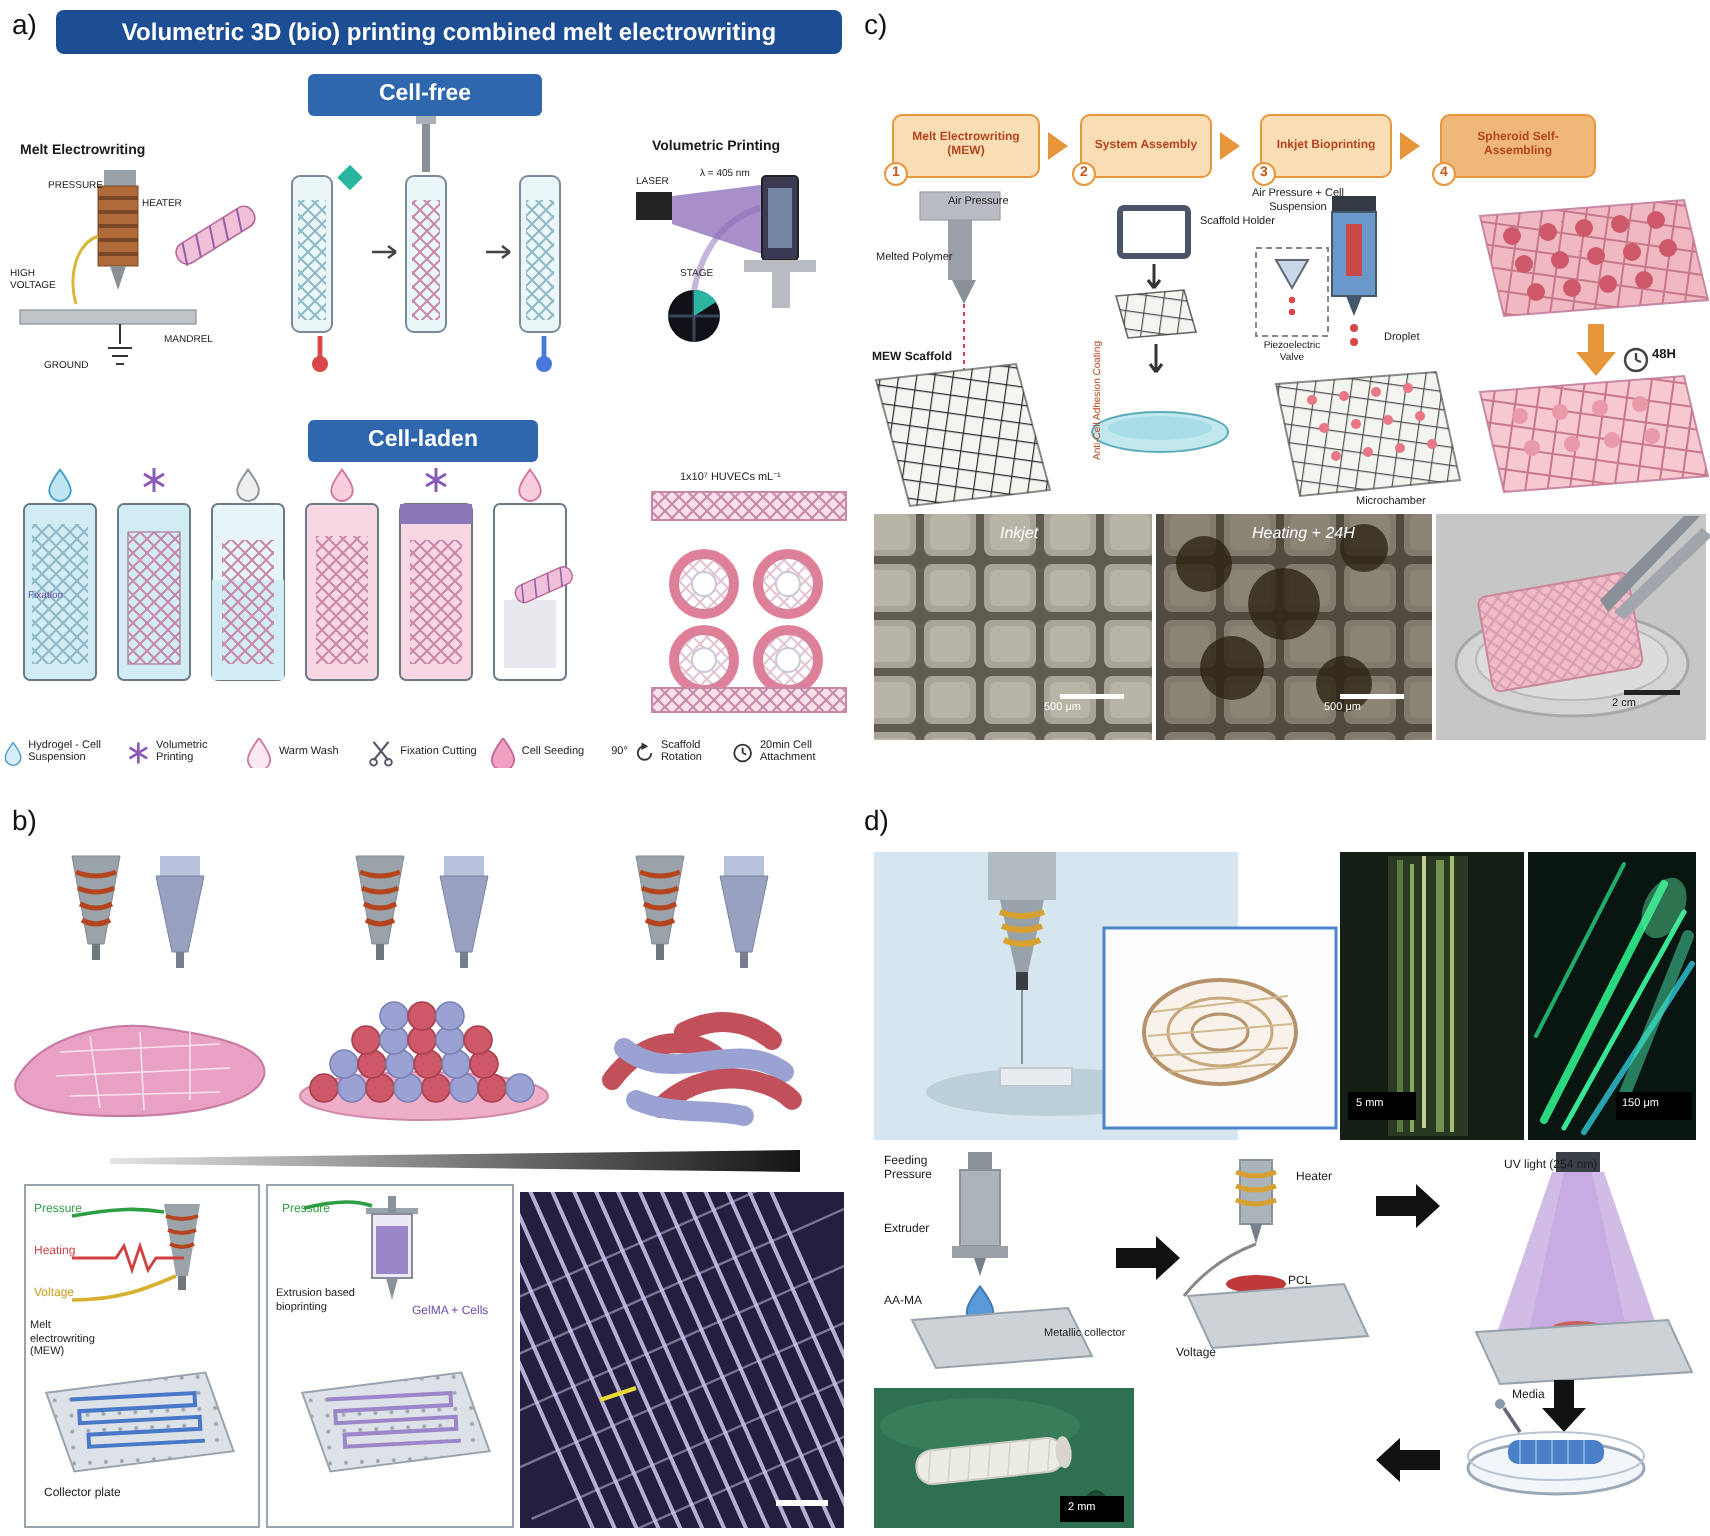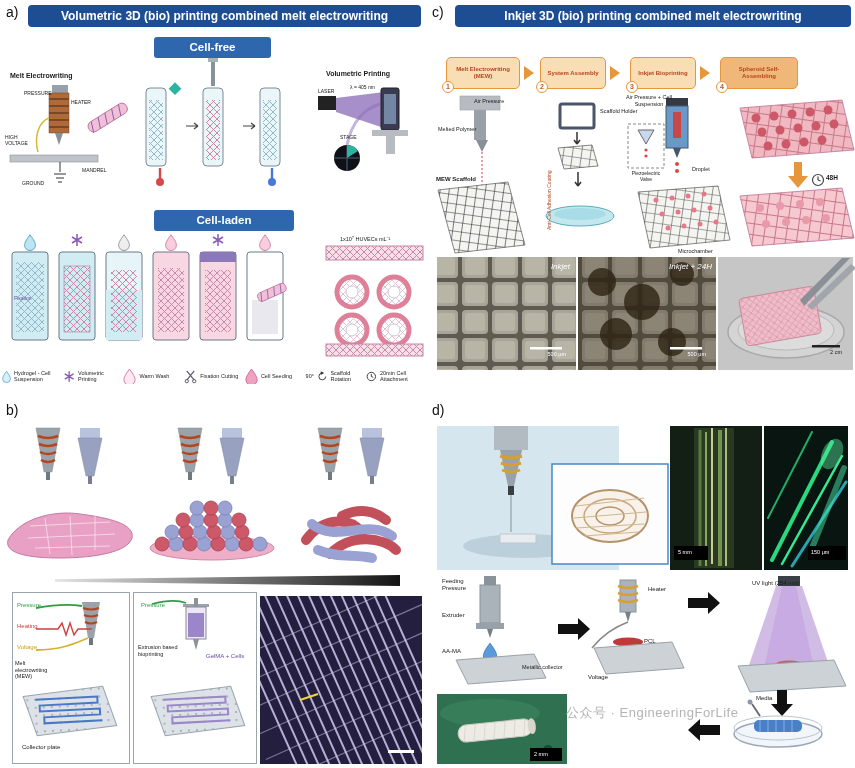--- a/index.html
+++ b/index.html
@@ -9,21 +9,21 @@
   .panel > * { position:absolute; }
   .plabel { font-size:14px; color:#111; z-index:4; }
   .hdr { background:#1d4e93; color:#fff; border-radius:4px; font-size:12px; font-weight:700;
          text-align:center; height:22px; line-height:22px; z-index:3; }
   .pill { background:#2e67ae; color:#fff; border-radius:3px; font-size:11.5px; font-weight:700;
           text-align:center; height:21px; line-height:21px; z-index:3; }
   .art { left:0; top:0; z-index:1; }
   .lbl { font-size:6px; color:#1a1a1a; z-index:2; line-height:1.2; }
   .s5{font-size:5px} .s55{font-size:5.5px} .s6{font-size:6px} .s65{font-size:6.5px}
   .s7{font-size:7px} .s8{font-size:8px}
-  .bold{font-weight:700} .ctr{text-align:center} .rt{text-align:right}
+  .bold{font-weight:700} .ctr{text-align:center} .rt{}
   .wht{color:#fff} .ital{font-style:italic}
   .green{color:#2e9e44} .red{color:#d04040} .yellow{color:#c8a018}
   .purple{color:#6a4aa8} .brick{color:#b5451f}
   .legend { display:flex; gap:2px; align-items:center; z-index:2; }
   .leg-item { flex:1; display:flex; align-items:center; gap:3px; }
   .leg-item span { font-size:5.5px; line-height:1.1; color:#222; }
   .leg-item .ang { font-size:5.5px; color:#222; }
   .step { background:#f9ddb4; border:1.5px solid #e8963c; border-radius:5px; z-index:2;
           display:flex; align-items:center; justify-content:center; padding:2px; }
   .step.last { background:#f0b878; }
@@ -152,21 +152,21 @@
   <div class="lbl s7 bold" style="left:10px;top:72px">Melt Electrowriting</div>
   <div class="lbl s5" style="left:24px;top:90px">PRESSURE</div>
   <div class="lbl s5" style="left:71px;top:99px">HEATER</div>
   <div class="lbl s5" style="left:5px;top:134px;width:26px">HIGH VOLTAGE</div>
   <div class="lbl s5" style="left:82px;top:167px">MANDREL</div>
   <div class="lbl s5" style="left:22px;top:180px">GROUND</div>
   <div class="lbl s7 bold" style="left:326px;top:70px">Volumetric Printing</div>
   <div class="lbl s5" style="left:350px;top:84px">λ = 405 nm</div>
   <div class="lbl s5" style="left:318px;top:88px">LASER</div>
   <div class="lbl s5" style="left:340px;top:134px">STAGE</div>
-  <div class="pill" style="left:154px;top:210px;width:140px">Cell-laden</div>
+  <div class="pill" style="left:154px;top:210px;width:115px">Cell-laden</div>
   <div class="lbl s55" style="left:340px;top:236px">1x10⁷ HUVECs mL⁻¹</div>
   <div class="lbl s5 purple" style="left:14px;top:295px">Fixation</div>
   <div class="legend" style="left:2px;top:357px;width:423px;height:38px">
     <div class="leg-item">
       <svg width="13" height="15" viewBox="-7 -8 14 16">
             <use href="#drop" fill="#d8eef8" stroke="#3a98c8" stroke-width="1"></use>
           </svg>
       <span>Hydrogel - Cell Suspension</span>
     </div>
     <div class="leg-item">
@@ -327,21 +327,20 @@
         <rect x="312" y="292" width="76" height="48" rx="4" fill="url(#mshP)" opacity="0.6"></rect>
       </g>
       <polygon points="412,258 420,258 374,306 370,300" fill="#8a9098"></polygon>
       <polygon points="421,264 426,268 382,310 377,306" fill="#a0a6ac"></polygon>
       <rect x="100" y="347" width="32" height="2.5" fill="#fff"></rect>
       <rect x="240" y="347" width="32" height="2.5" fill="#fff"></rect>
       <rect x="382" y="345" width="28" height="2.5" fill="#222"></rect>
     </g>
   </svg>
   <div class="plabel" style="left:2px;top:4px">c)</div>
-  <div class="hdr" style="left:25px;top:5px;width:396px">Inkjet 3D (bio) printing combined melt electrowriting</div>
   <div class="step" style="left:16px;top:57px;width:74px;height:32px">
     <div class="t">Melt Electrowriting (MEW)</div>
     <div class="n">1</div>
   </div>
   <div class="sarrow" style="left:94px;top:66px"></div>
   <div class="step" style="left:110px;top:57px;width:66px;height:32px">
     <div class="t">System Assembly</div>
     <div class="n">2</div>
   </div>
   <div class="sarrow" style="left:180px;top:66px"></div>
@@ -359,21 +358,21 @@
   <div class="lbl s6 bold" style="left:6px;top:176px">MEW Scaffold</div>
   <div class="lbl s55" style="left:170px;top:108px">Scaffold Holder</div>
   <div class="lbl s5 brick" style="left:116px;top:230px;width:84px;transform:rotate(-90deg);transform-origin:0 0">Anti-Cell Adhesion Coating</div>
   <div class="lbl s55 ctr" style="left:196px;top:94px;width:46px">Air Pressure + Cell Suspension</div>
   <div class="lbl s5 ctr" style="left:198px;top:170px;width:36px">Piezoelectric Valve</div>
   <div class="lbl s55" style="left:262px;top:166px">Droplet</div>
   <div class="lbl s55" style="left:248px;top:248px">Microchamber</div>
   <div class="lbl s65 bold" style="left:396px;top:174px">48H</div>
   <div class="lbl s8 wht ital rt" style="left:70px;top:262px;width:70px">Inkjet</div>
   <div class="lbl s55 wht rt" style="left:92px;top:351px;width:44px">500 μm</div>
-  <div class="lbl s8 wht ital rt" style="left:196px;top:262px;width:86px">Inkjet + 24H</div>
+  <div class="lbl s8 wht ital rt" style="left:196px;top:262px;width:86px">Heating + 24H</div>
   <div class="lbl s55 wht rt" style="left:232px;top:351px;width:44px">500 μm</div>
   <div class="lbl s55 rt" style="left:376px;top:349px;width:36px">2 cm</div>
 </div>
 
 <div class="panel" style="left:0;top:398px;width:427px;height:370px">
   <svg class="art" width="427" height="370" viewBox="0 0 427 370">
     <defs>
       <pattern id="pdots" width="8" height="8" patternUnits="userSpaceOnUse">
             <circle cx="4" cy="4" r="1" fill="#9aa4ac"></circle>
           </pattern>
@@ -609,16 +608,15 @@
   <div class="lbl s6" style="left:12px;top:180px;width:38px">Feeding Pressure</div>
   <div class="lbl s6" style="left:12px;top:214px">Extruder</div>
   <div class="lbl s6" style="left:12px;top:250px">AA-MA</div>
   <div class="lbl s55" style="left:92px;top:266px;width:46px">Metallic collector</div>
   <div class="lbl s6" style="left:218px;top:188px">Heater</div>
   <div class="lbl s6" style="left:214px;top:240px">PCL</div>
   <div class="lbl s6" style="left:158px;top:276px">Voltage</div>
   <div class="lbl s6" style="left:322px;top:182px;width:92px">UV light (254 nm)</div>
   <div class="lbl s6" style="left:326px;top:297px">Media</div>
   <div class="lbl s55 wht" style="left:104px;top:353px">2 mm</div>
-  <div class="wm" style="left:136px;top:306px;width:290px">公众号 · EngineeringForLife</div>
 </div>
 
 </div>
 
 </body></html>

